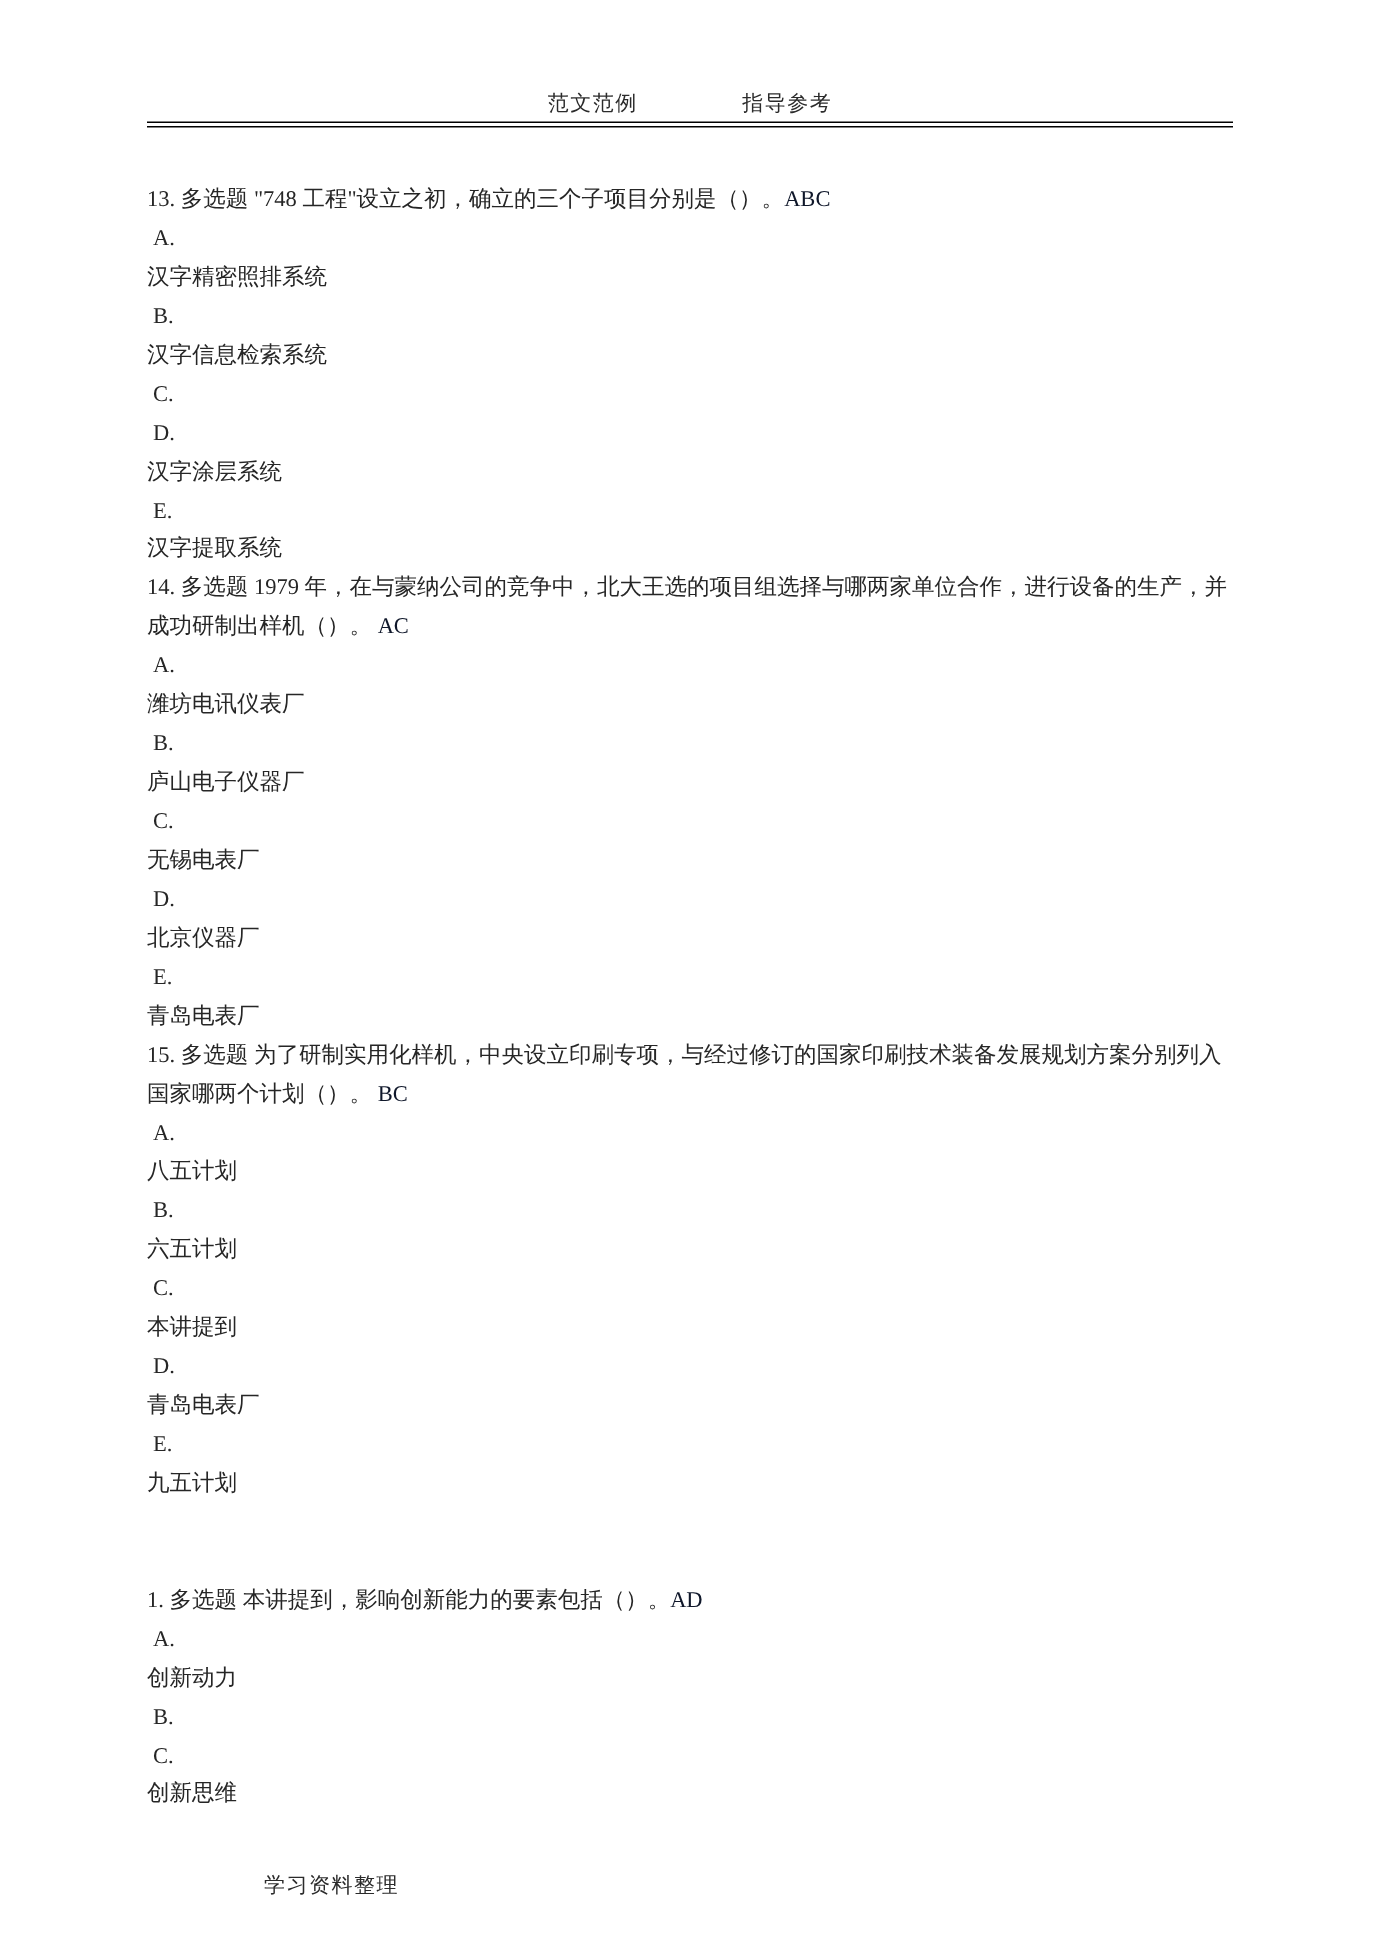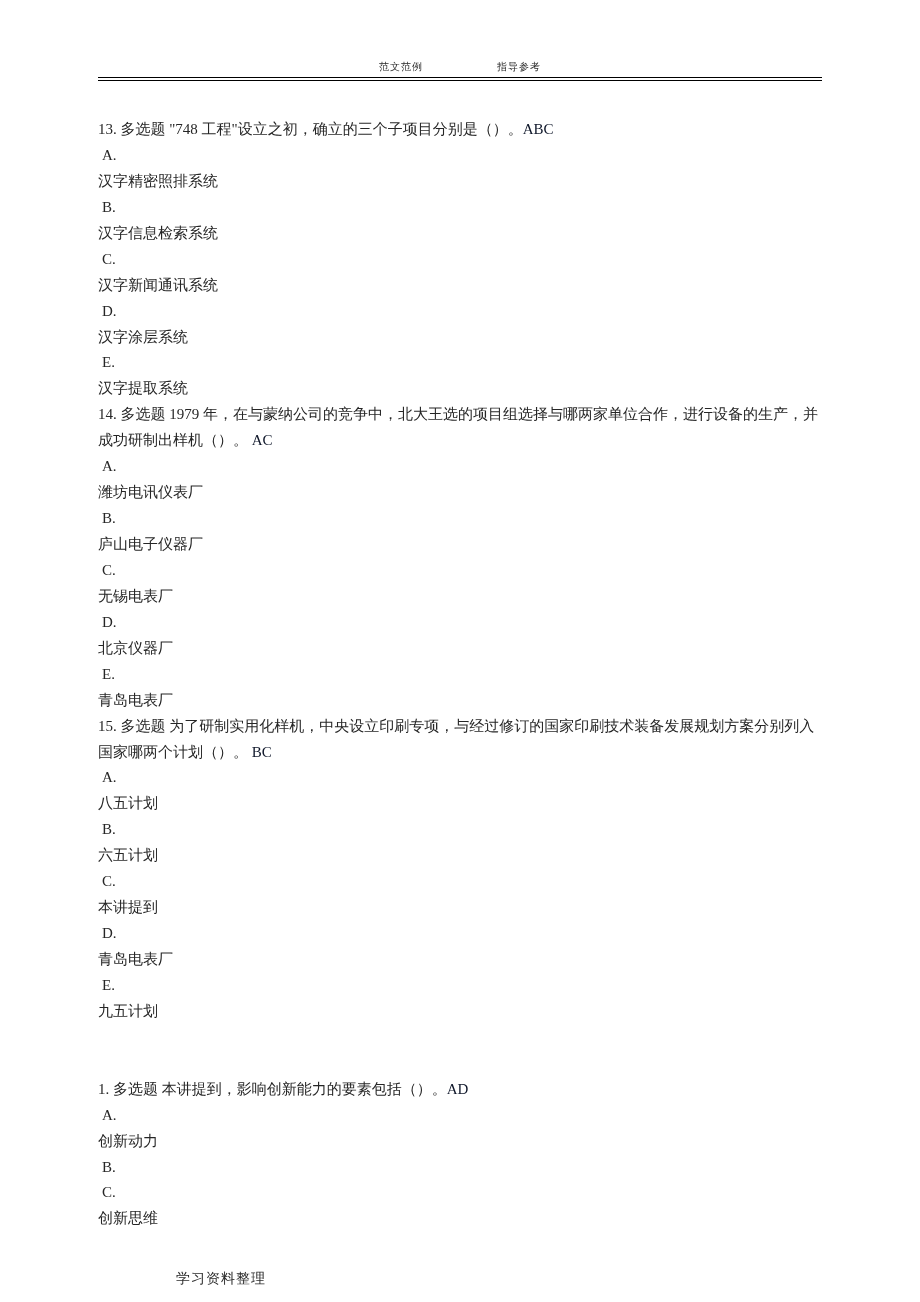--- a/index.html
+++ b/index.html
@@ -10,22 +10,22 @@
     font-size: 15px;
     width: 920px;
     color: #000;
   }
   .page {
     box-sizing: border-box;
     padding: 60px 98px 40px 98px;
   }
   .header {
     text-align: center;
-    font-family: Liberation Mono, monospace;
-    font-size: 10px;
+    font-family: Liberation Sans, sans-serif;
+    font-size: 14px;
     color: #2b2b2b;
     padding-bottom: 6px;
     position: relative;
     margin-bottom: 30px;
     letter-spacing: 1px;
   }
   .header .spacer {
     display: inline-block;
     width: 60px;
   }
@@ -72,21 +72,20 @@
 
     <div class="q-block">
       <span>13.</span>
       <span>多选题</span>
       <span> "748 工程"设立之初，确立的三个子项目分别是（）。</span><span class="red">ABC</span>
       <div><span class="opt-label">A.</span></div>
       <div>汉字精密照排系统</div>
       <div><span class="opt-label">B.</span></div>
       <div>汉字信息检索系统</div>
       <div><span class="opt-label">C.</span></div>
-      <div>汉字新闻通讯系统</div>
       <div><span class="opt-label">D.</span></div>
       <div>汉字涂层系统</div>
       <div><span class="opt-label">E.</span></div>
       <div>汉字提取系统</div>
     </div>
 
     <div class="q-block">
       <span>14.</span>
       <span>多选题</span>
       <span> 1979 年，在与蒙纳公司的竞争中，北大王选的项目组选择与哪两家单位合作，进行设备的生产，并成功研制出样机（）。  </span><span class="red">AC</span>

